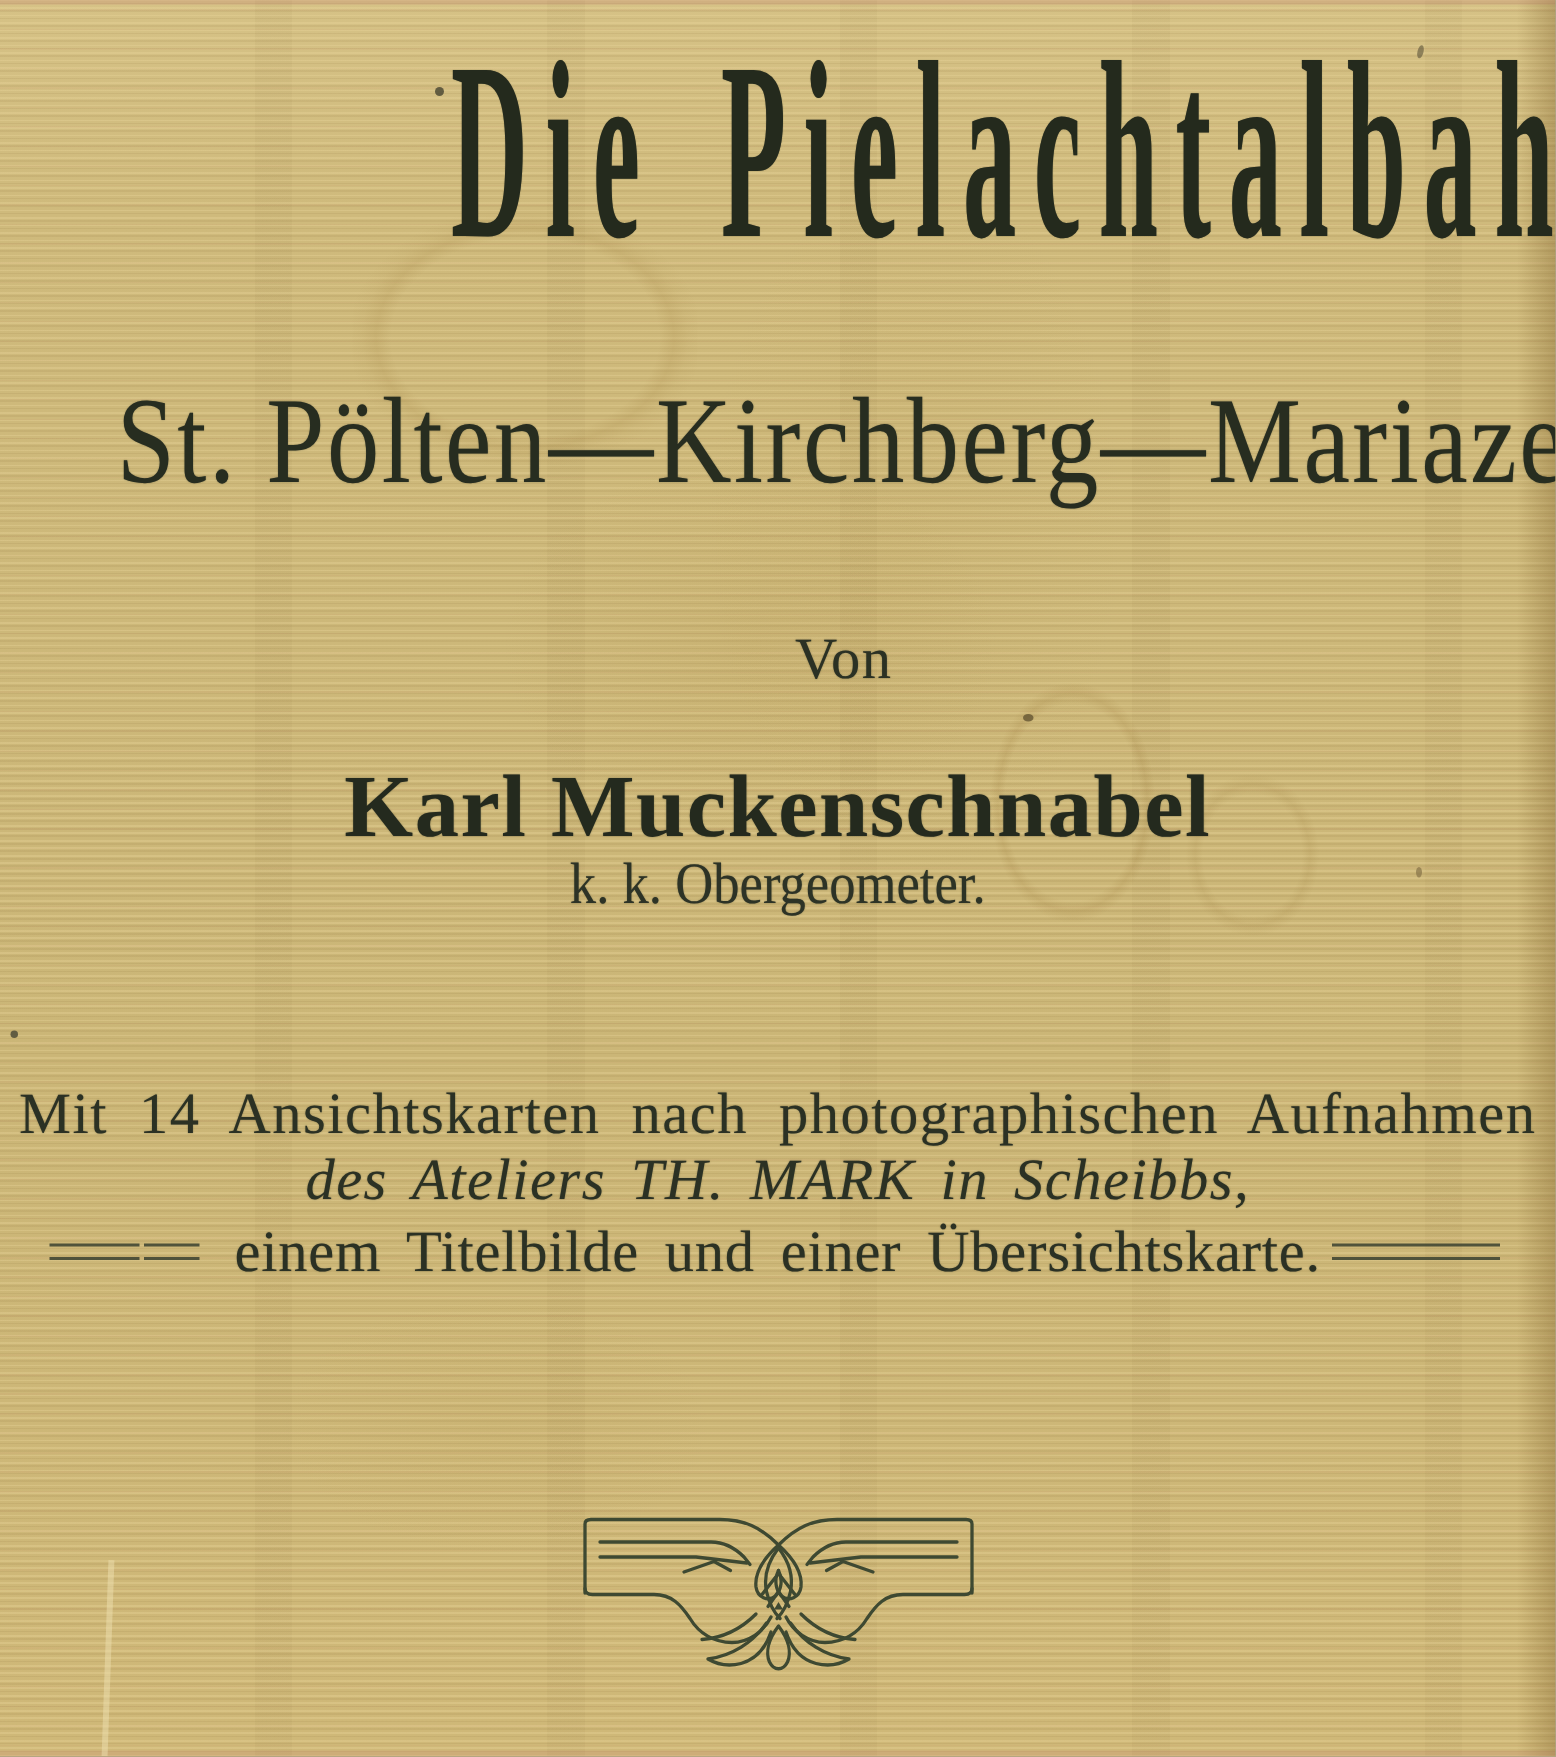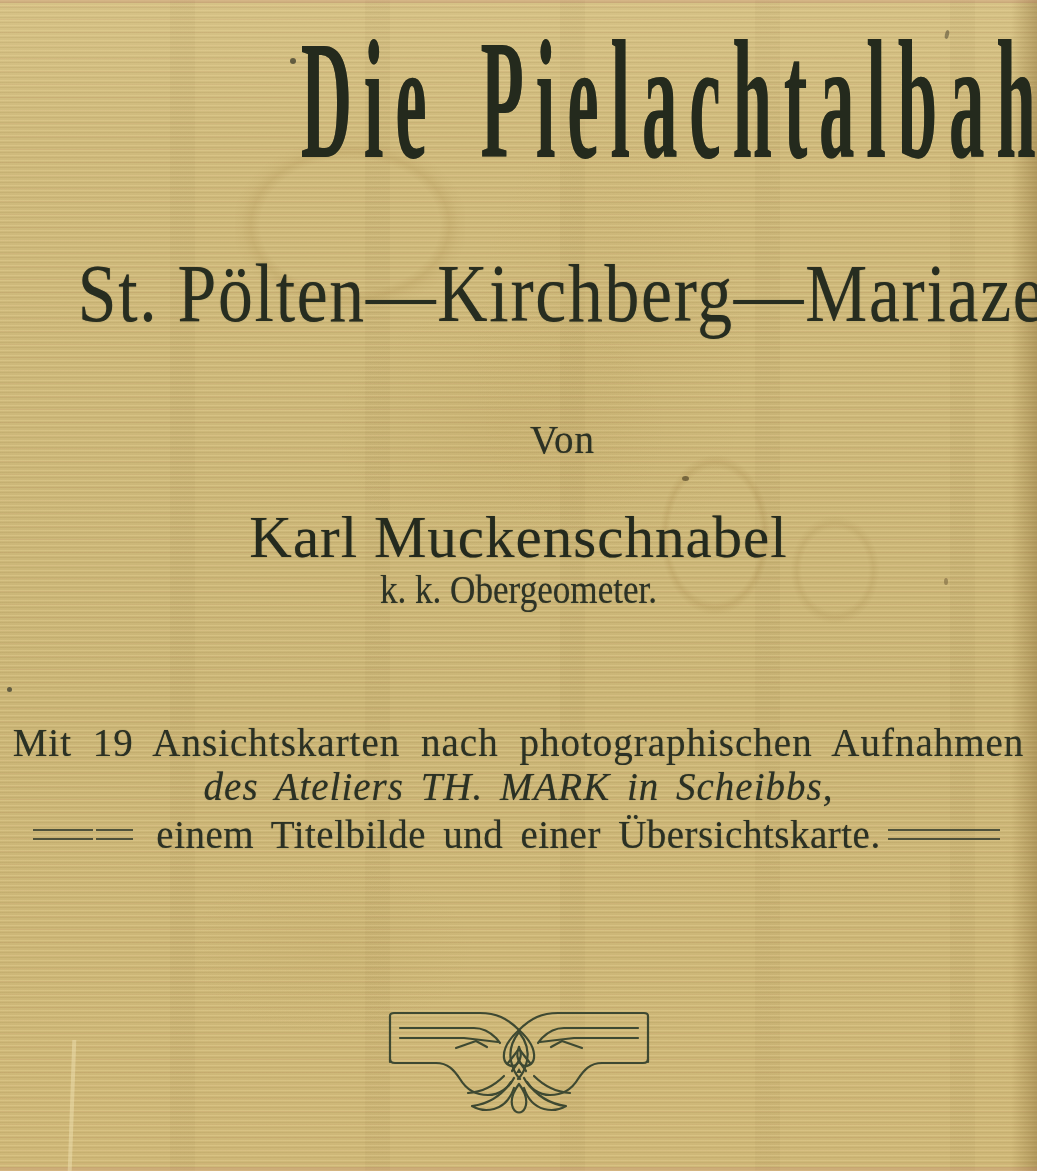--- a/index.html
+++ b/index.html
@@ -18,21 +18,21 @@
   .line{
     position:absolute;left:0;width:100%;
     text-align:center;white-space:nowrap;line-height:1;
     transform-origin:50% 50%;
     text-shadow:0 0 1px rgba(36,42,30,0.55);
   }
   .title{top:16px;font-size:169px;font-weight:bold;letter-spacing:28px;word-spacing:30px;
          transform:scaleX(0.42);color:#242a1d;}
   .subtitle{top:253px;font-size:82px;letter-spacing:2px;transform:scaleX(0.85);color:#272d20;}
   .byline{top:420px;font-size:39px;letter-spacing:1px;color:#2b3124;padding-left:44px;}
-  .author{top:508px;font-size:59px;font-weight:normal;letter-spacing:1px;color:#242a1e;}
+  .author{top:508px;font-size:59px;font-weight:bold;letter-spacing:1px;color:#242a1e;}
   .author-title{top:570px;font-size:39px;transform:scaleX(0.9);color:#2d3326;}
   .note{font-size:39px;letter-spacing:1px;color:#2b3124;}
   .note1{top:723px;word-spacing:10px;}
   .note2{top:767px;word-spacing:6px;font-style:italic;}
   .note3{top:815px;word-spacing:7px;letter-spacing:0.5px;font-family:Liberation Serif, serif;}
   .rule{
     position:absolute;height:7px;
     border-top:2px solid #3a4130;border-bottom:2px solid #3a4130;
     opacity:.85;
   }
@@ -86,21 +86,21 @@
   <div class="speck speck-b"></div>
   <div class="speck speck-c"></div>
   <div class="speck speck-d"></div>
   <div class="speck dot-left"></div>
 
   <div class="line title">Die Pielachtalbahn.</div>
   <div class="line subtitle">St. Pölten—Kirchberg—Mariazell.</div>
   <div class="line byline">Von</div>
   <div class="line author">Karl Muckenschnabel</div>
   <div class="line author-title">k. k. Obergeometer.</div>
-  <div class="line note note1">Mit 19 Ansichtskarten nach photographischen Aufnahmen</div>
+  <div class="line note note1">Mit 14 Ansichtskarten nach photographischen Aufnahmen</div>
   <div class="line note note2">des Ateliers TH. MARK in Scheibbs,</div>
   <div class="line note note3">einem Titelbilde und einer Übersichtskarte.</div>
 
   <div class="rule rule-left-a"></div>
   <div class="rule rule-left-b"></div>
   <div class="rule rule-right"></div>
 
   <svg class="ornament" viewBox="0 0 280 125" xmlns="http://www.w3.org/2000/svg">
     <g id="orn-half">
 

